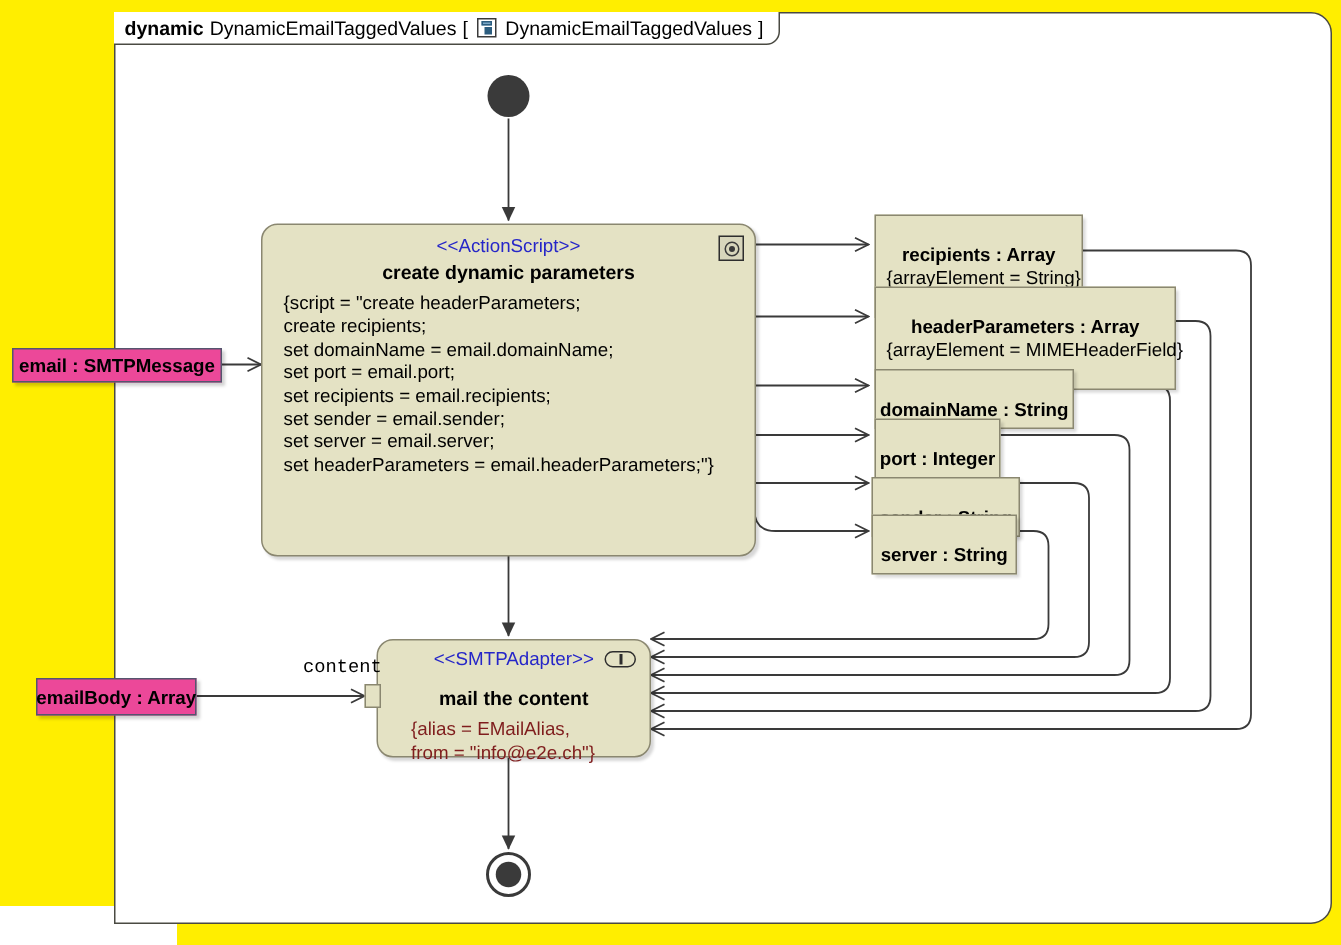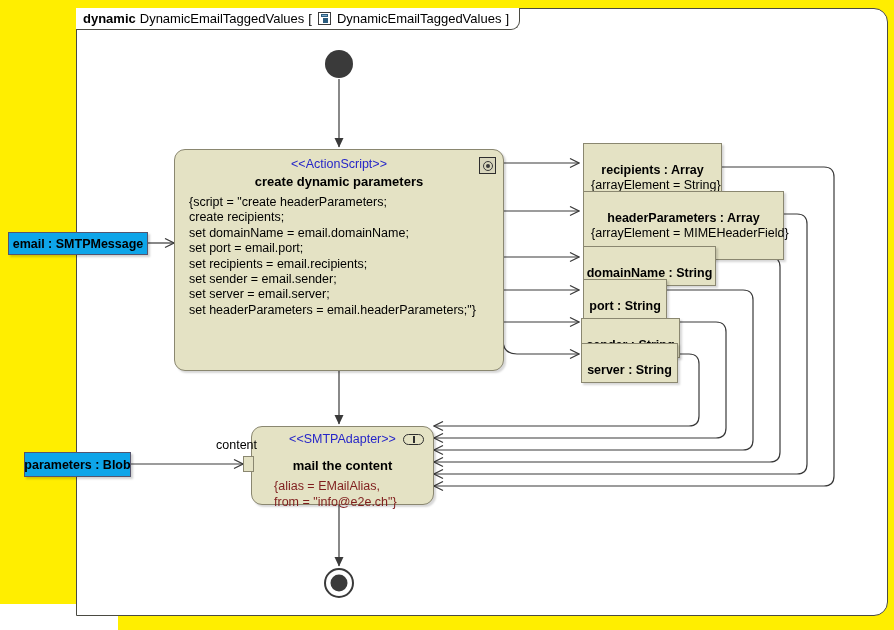--- a/index.html
+++ b/index.html
@@ -197,21 +197,21 @@
   }
   .pin.one-line {
     display: flex;
     align-items: flex-start;
     justify-content: center;
   }
 
   
   .extobj {
     position: absolute;
-    background: #0ea5e9;
+    background: #ec4899;
     border: 1px solid #55556e;
     box-sizing: border-box;
     display: flex;
     align-items: center;
     justify-content: center;
     font-weight: bold;
     font-size: 12.5px;
     color: #000;
     white-space: nowrap;
     box-shadow: 2px 2px 2px rgba(0,0,0,0.18);
@@ -333,32 +333,32 @@
   <div class="pin" style="left:583px; top:191px; width:201px;">
     <div class="title">headerParameters : Array</div>
     <div class="sub">{arrayElement = MIMEHeaderField}</div>
   </div>
 
   <div class="pin one-line" style="left:583px; top:246px; width:133px; height:23px;">
     <div class="title">domainName : String</div>
   </div>
 
   <div class="pin one-line" style="left:583px; top:279px; width:84px; height:23px;">
-    <div class="title">port : String</div>
+    <div class="title">port : Integer</div>
   </div>
 
   <div class="pin one-line" style="left:581px; top:318px; width:99px; height:23px;">
     <div class="title">sender : String</div>
   </div>
 
   <div class="pin one-line" style="left:581px; top:343px; width:97px; height:23px;">
     <div class="title">server : String</div>
   </div>
 
   <div class="extobj" style="left:8px; top:232px; width:140px; height:23px;">email : SMTPMessage</div>
 
-  <div class="extobj" style="left:24px; top:452px; width:107px; height:25px;">parameters : Blob</div>
+  <div class="extobj" style="left:24px; top:452px; width:107px; height:25px;">emailBody : Array</div>
 
   <div class="inpin" style="left:243px; top:456px; width:11px; height:16px;"></div>
 
-  <div class="edgelabel" style="left:216px; top:438px;">content</div>
+  <div class="edgelabel" style="left:202px; top:438px;font-family:Liberation Mono, monospace;">content</div>
 
 </div>
 
 </body></html>

